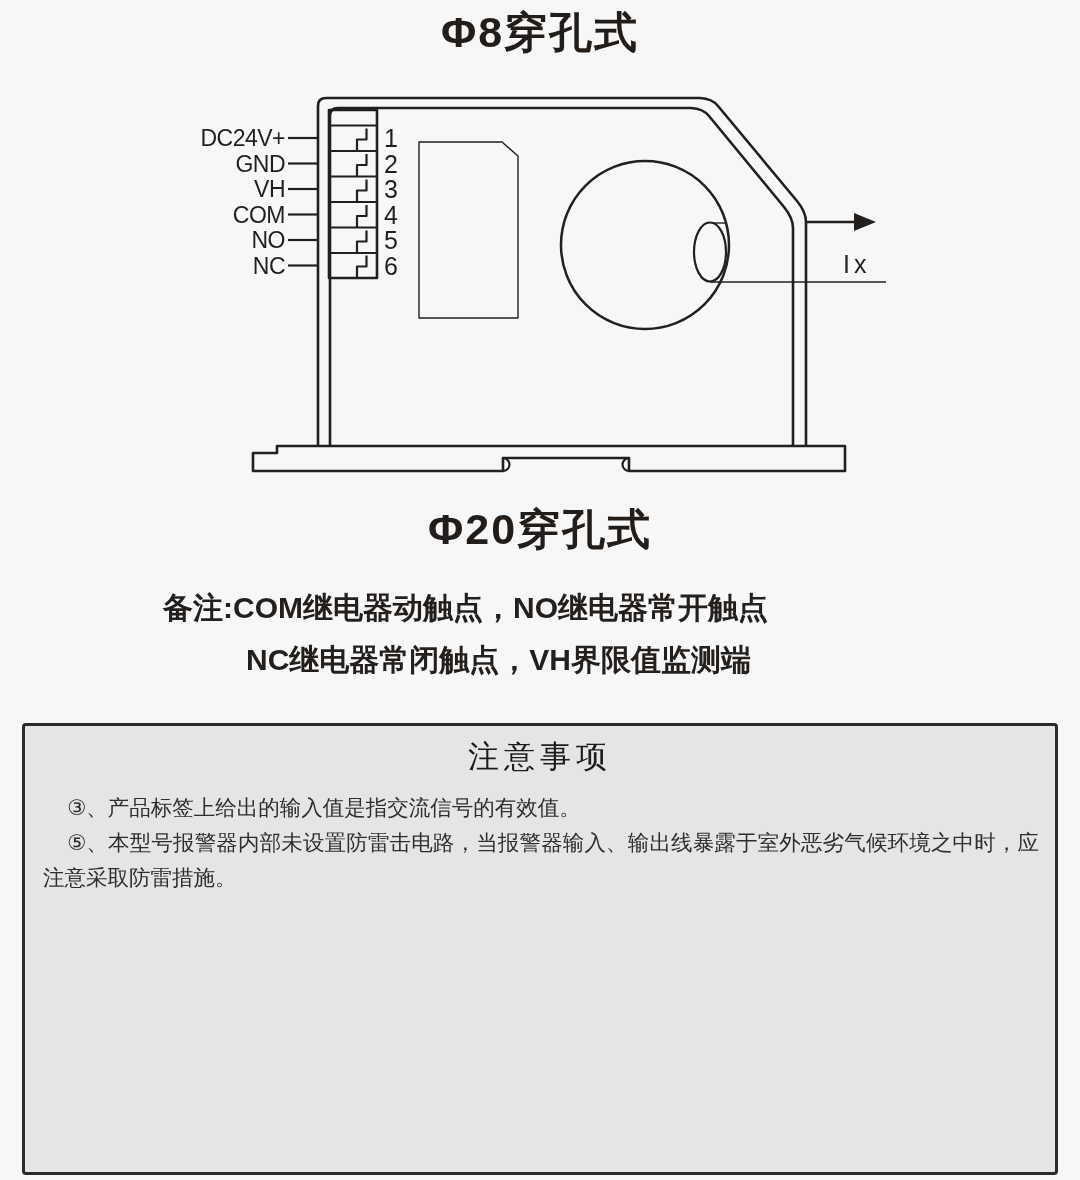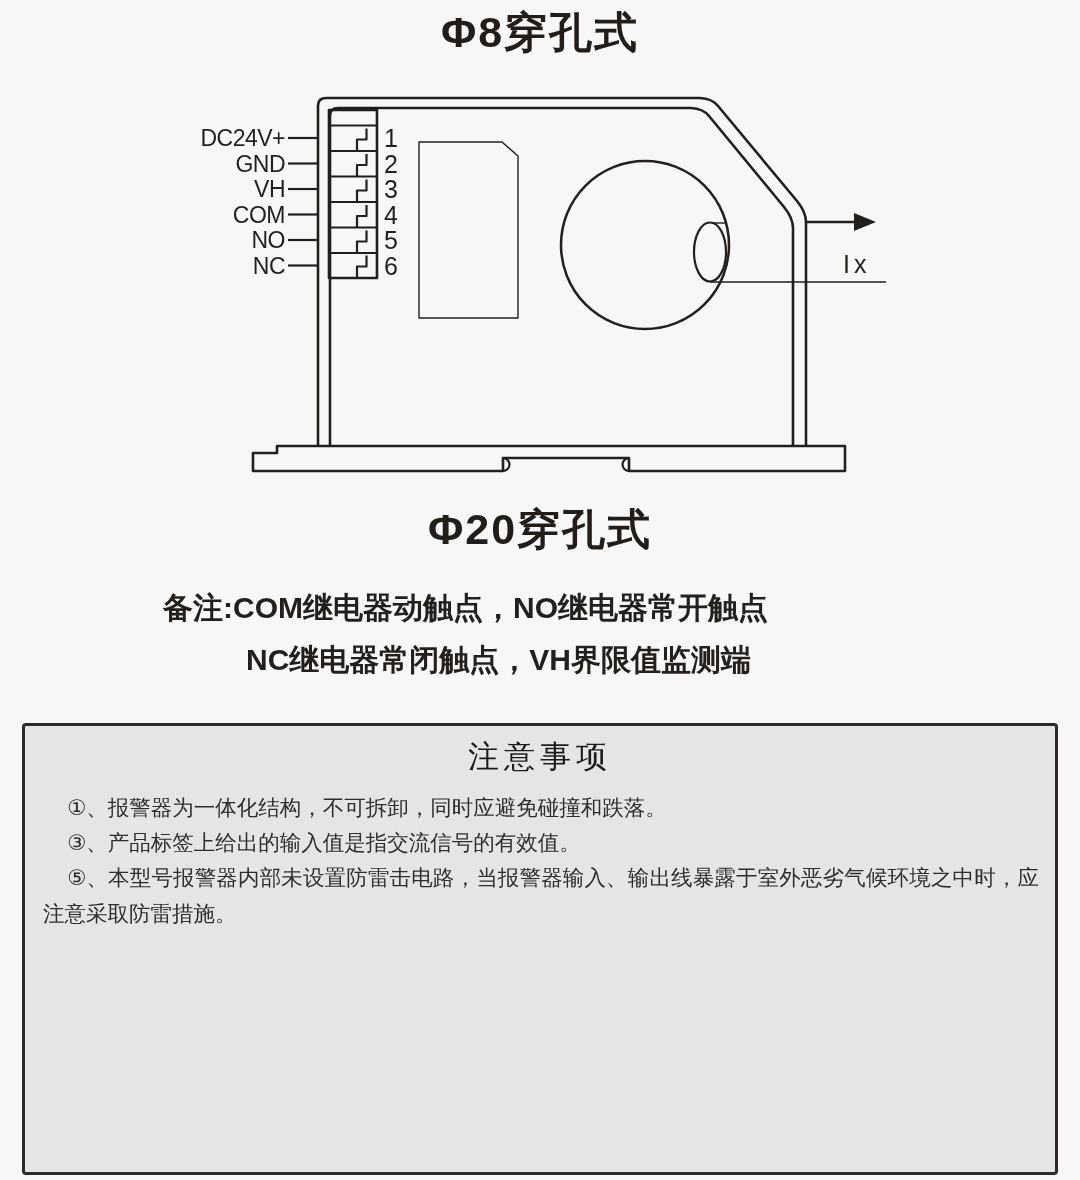--- a/index.html
+++ b/index.html
@@ -133,17 +133,16 @@
 <div class="title" id="title-bottom">Φ20穿孔式</div>
 
 <div class="note">
   <div class="l1">备注:COM继电器动触点，NO继电器常开触点</div>
   <div class="l2">NC继电器常闭触点，VH界限值监测端</div>
 </div>
 
 <div class="precautions-box">
   <div class="precautions-title">注意事项</div>
   <div class="precautions-items">
-    <p>①、报警器为一体化结构，不可拆卸，同时应避免碰撞和跌落。</p>
     <p>③、产品标签上给出的输入值是指交流信号的有效值。</p>
     <p>⑤、本型号报警器内部未设置防雷击电路，当报警器输入、输出线暴露于室外恶劣气候环境之中时，应注意采取防雷措施。</p>
   </div>
 </div>
 
 </body></html>

